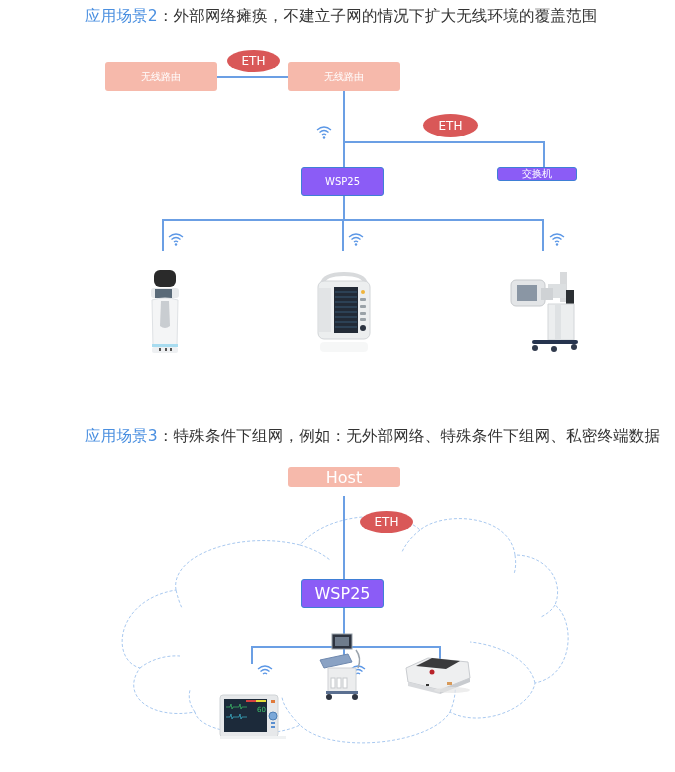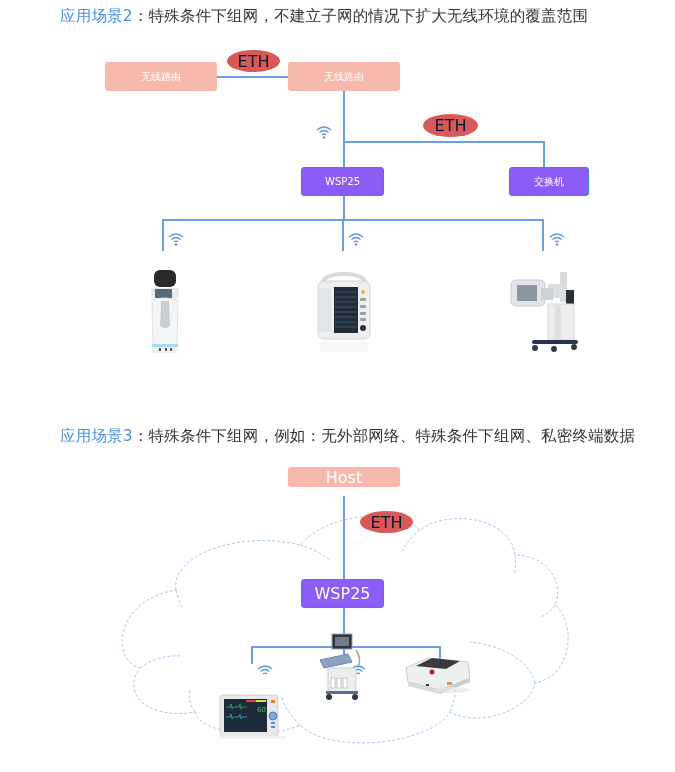--- a/index.html
+++ b/index.html
@@ -1,36 +1,36 @@
 <!DOCTYPE html>
 <html><head>
 <meta charset="utf-8">
 <style>
   html, body { margin: 0; padding: 0; background: #ffffff; }
   body { width: 675px; height: 772px; position: relative; overflow: hidden;
          font-family: "DejaVu Sans", "Liberation Sans", sans-serif; }
   .abs { position: absolute; }
   .heading { position: absolute; font-size: 15.5px; color: #333333; white-space: nowrap; letter-spacing: 0.2px; }
-  .heading .accent { color: #4a8fe0; }
+  .heading .accent { color: #4a8fe0; margin-left: 25px; }
   .box { position: absolute; border-radius: 3px; color: #ffffff; font-size: 10px;
          display: flex; align-items: center; justify-content: center; box-sizing: border-box; }
   .pink { background: #f6b9ab; }
   .blue { background: #8b5cf6; border: 1px solid #3f7fd6; }
-  .pill { position: absolute; background: #d95858; color: #0f172a; border-radius: 50%;
-          font-size: 16px; display: flex; align-items: center; justify-content: center; }
+  .pill { position: absolute; background: #d95858; color: #ffffff; border-radius: 50%;
+          font-size: 12px; display: flex; align-items: center; justify-content: center; }
   .line { position: absolute; background: #6b9fe4; }
   .wifi { position: absolute; width: 16px; height: 14px; }
   .device { position: absolute; }
   svg { overflow: visible; }
 </style>
 </head>
 <body>
 
 <div class="heading" style="left:60px; top:6px;">
-  <span class="accent">应用场景2</span><span>：特殊条件下组网，不建立子网的情况下扩大无线环境的覆盖范围</span>
+  <span class="accent">应用场景2</span><span>：外部网络瘫痪，不建立子网的情况下扩大无线环境的覆盖范围</span>
 </div>
 
 <div class="line" style="left:217px; top:76px; width:71px; height:2px;"></div>
 <div class="line" style="left:343px; top:91px; width:2px; height:76px;"></div>
 <div class="line" style="left:343px; top:141px; width:202px; height:2px;"></div>
 <div class="line" style="left:543px; top:141px; width:2px; height:26px;"></div>
 <div class="line" style="left:343px; top:196px; width:2px; height:24px;"></div>
 <div class="line" style="left:162px; top:219px; width:381px; height:2px;"></div>
 <div class="line" style="left:162px; top:219px; width:2px; height:32px;"></div>
 <div class="line" style="left:342px; top:219px; width:2px; height:32px;"></div>
@@ -42,21 +42,21 @@
 
 <svg class="wifi" style="left:316px; top:125px;" viewBox="0 0 16 14">
   <path d="M1 5 Q8 -1 15 5" fill="none" stroke="#5b97e6" stroke-width="1.3"></path>
   <path d="M3.5 7.5 Q8 3.5 12.5 7.5" fill="none" stroke="#5b97e6" stroke-width="1.3"></path>
   <path d="M6 10 Q8 8.3 10 10" fill="none" stroke="#5b97e6" stroke-width="1.3"></path>
   <circle cx="8" cy="12.5" r="1.2" fill="#5b97e6"></circle>
 </svg>
 <div class="pill" style="left:423px; top:114px; width:55px; height:23px;">ETH</div>
 
 <div class="box blue" style="left:301px; top:167px; width:83px; height:29px;">WSP25</div>
-<div class="box blue" style="left:509px; top:167px; width:80px; height:29px;">交换机</div>
+<div class="box blue" style="left:497px; top:167px; width:80px; height:14px;">交换机</div>
 
 <svg class="wifi" style="left:168px; top:232px;" viewBox="0 0 16 14">
   <path d="M1 5 Q8 -1 15 5" fill="none" stroke="#5b97e6" stroke-width="1.3"></path>
     <path d="M3.5 7.5 Q8 3.5 12.5 7.5" fill="none" stroke="#5b97e6" stroke-width="1.3"></path>
     <path d="M6 10 Q8 8.3 10 10" fill="none" stroke="#5b97e6" stroke-width="1.3"></path>
     <circle cx="8" cy="12.5" r="1.2" fill="#5b97e6"></circle>
 </svg>
 <svg class="wifi" style="left:348px; top:232px;" viewBox="0 0 16 14">
   <path d="M1 5 Q8 -1 15 5" fill="none" stroke="#5b97e6" stroke-width="1.3"></path>
     <path d="M3.5 7.5 Q8 3.5 12.5 7.5" fill="none" stroke="#5b97e6" stroke-width="1.3"></path>

